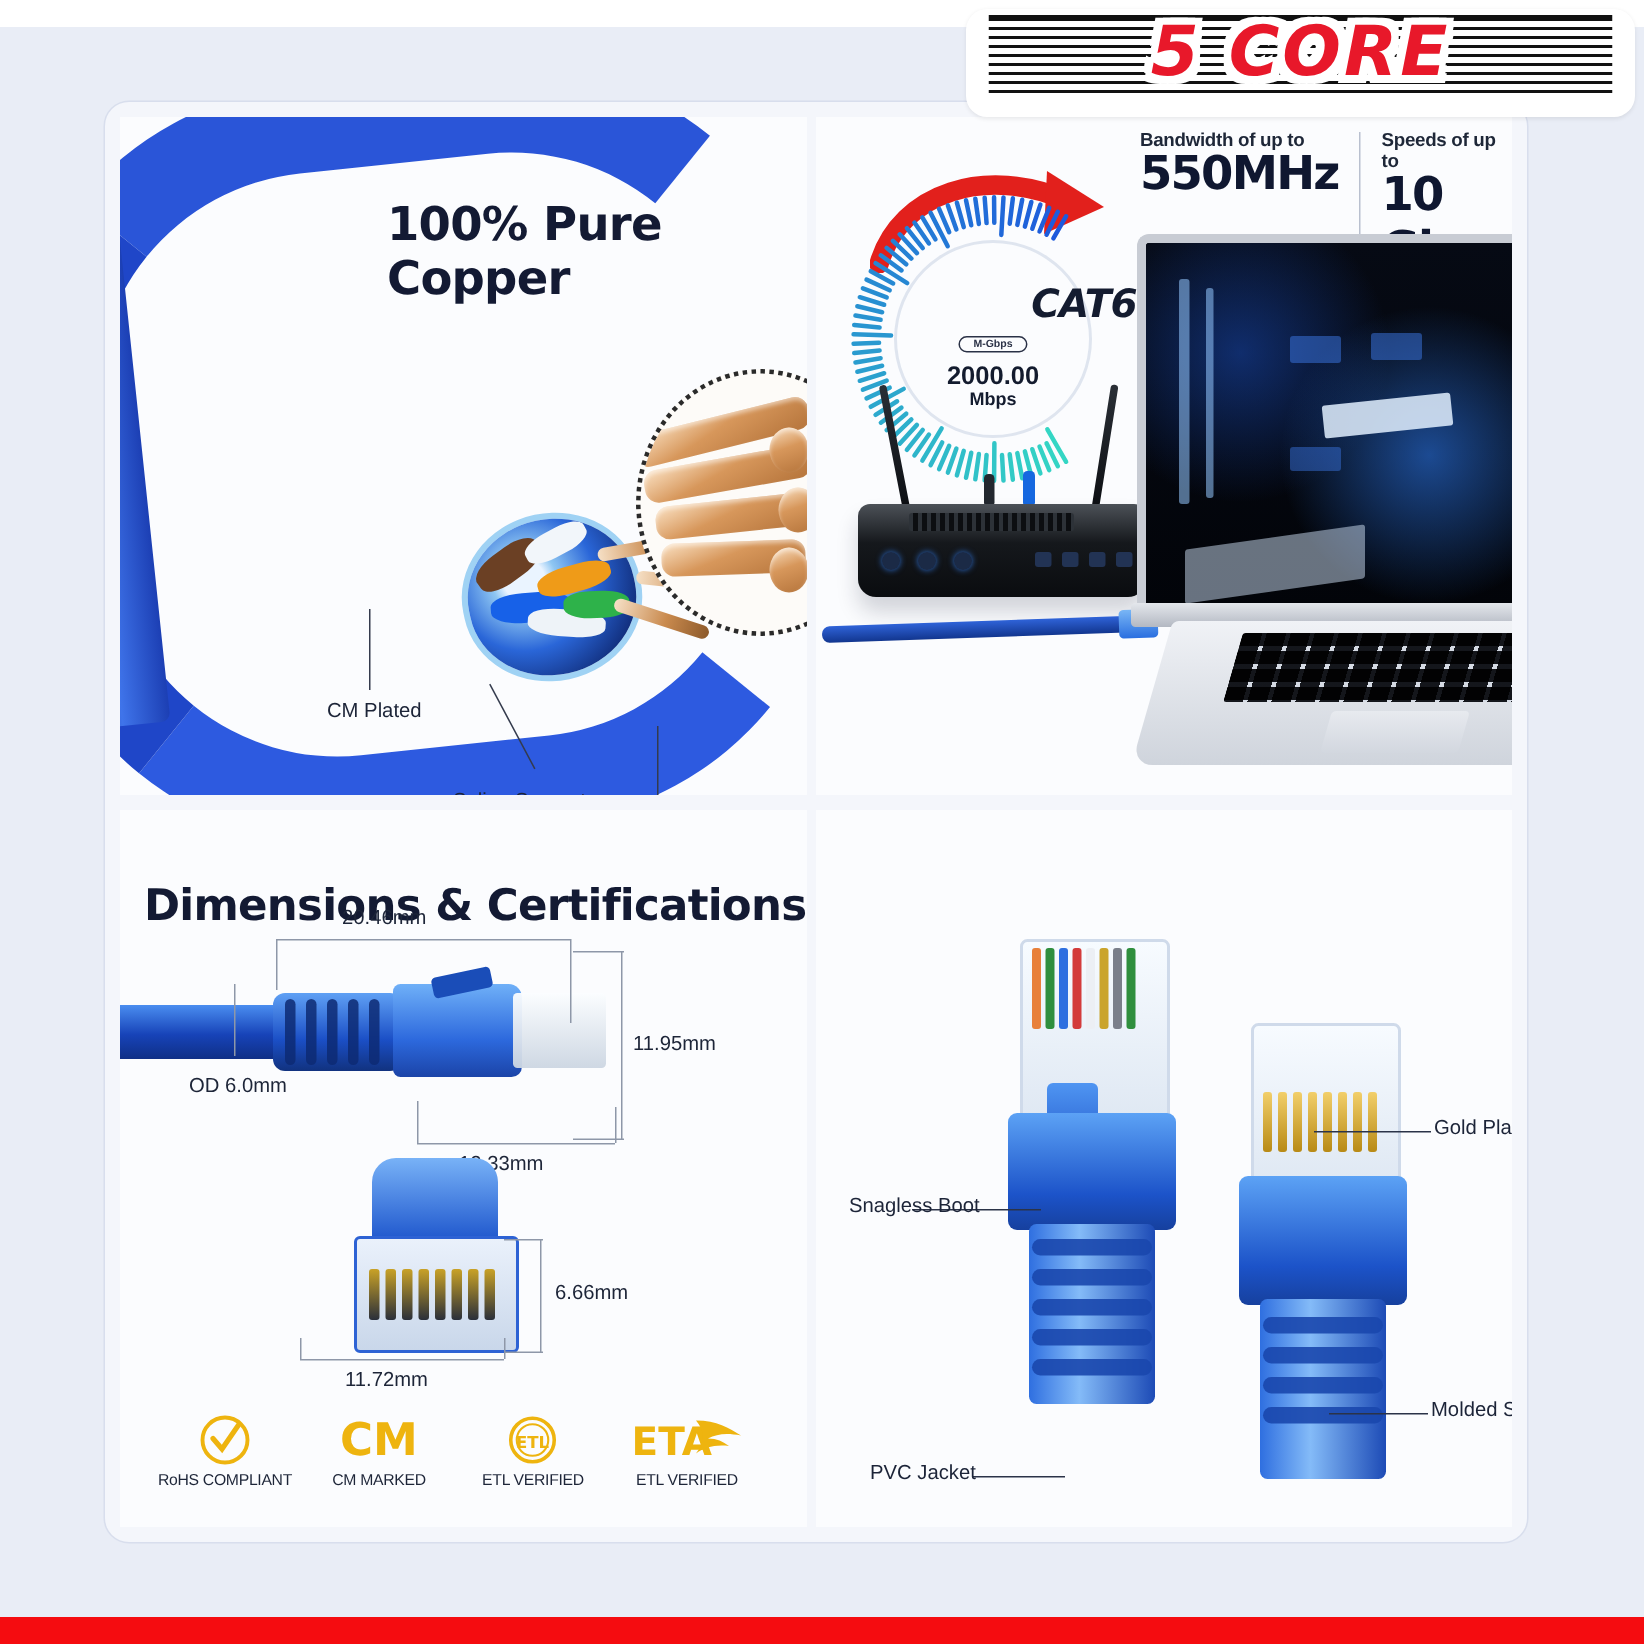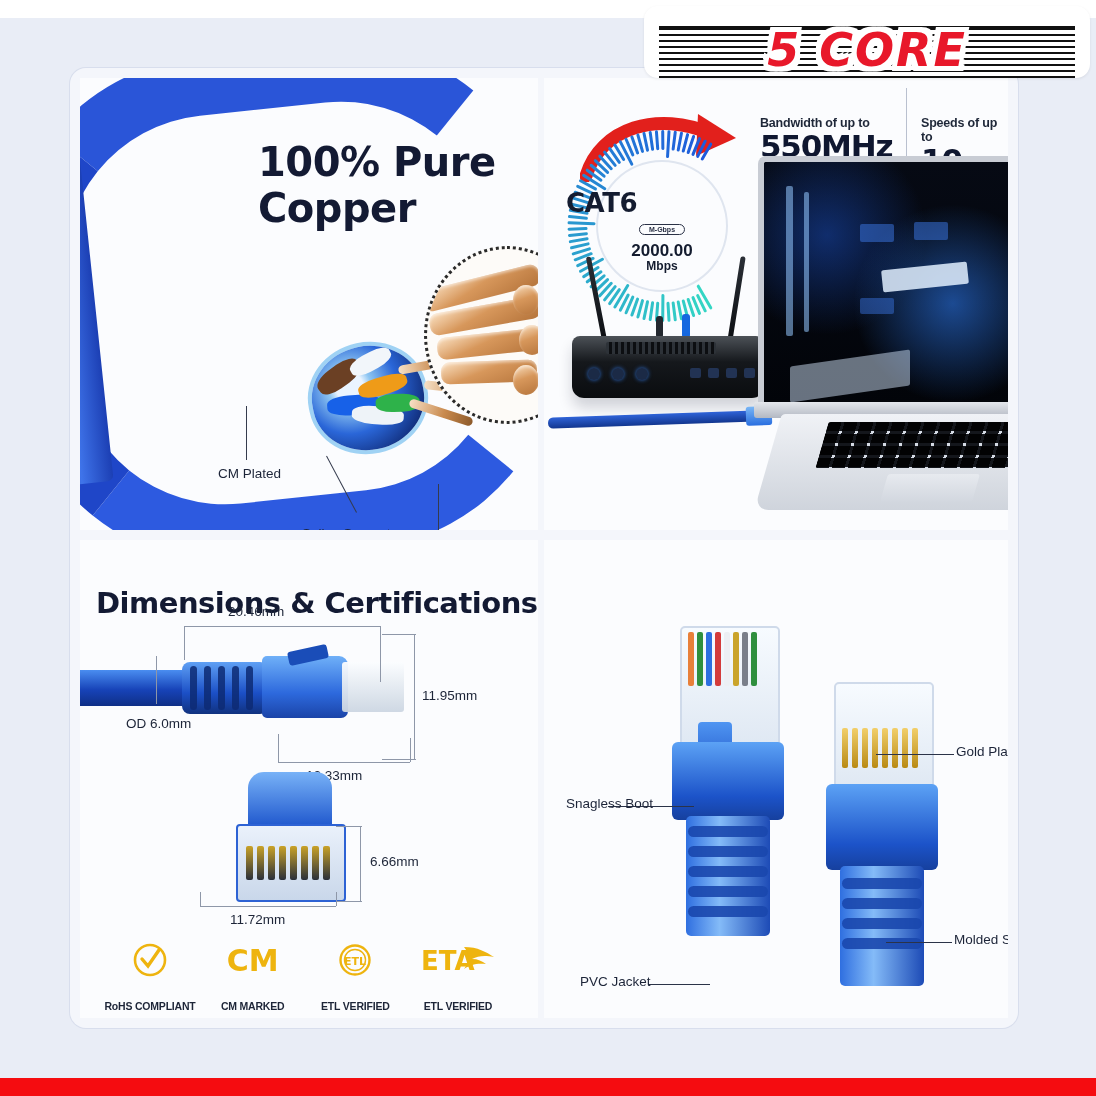--- a/index.html
+++ b/index.html
@@ -10,21 +10,21 @@
     overflow:hidden;
     position:relative;
   }
   .stage{position:absolute;inset:0;background:#e9edf6;}
   .topwhite{position:absolute;left:0;top:0;width:1096px;height:18px;background:#ffffff;}
 
   
   .logo-wrap{
     position:absolute;left:644px;top:6px;width:446px;height:72px;
     background:#ffffff;border-radius:14px;z-index:40;
-    display:flex;align-items:flex-end;justify-content:center;
+    display:flex;align-items:flex-start;justify-content:center;
     box-shadow:0 1px 3px rgba(0,0,0,.08);
   }
   .logo-inner{position:relative;width:416px;height:56px;overflow:hidden;}
   .logo-lines{position:absolute;left:0;top:4px;width:416px;height:48px;
     background:repeating-linear-gradient(to bottom,#111 0 2px,#fff 2px 6px);
     border-top:2px solid #111;border-bottom:2px solid #111;}
   .logo-text{
     position:absolute;left:0;top:0;width:416px;height:56px;
     display:flex;align-items:center;justify-content:center;
     font-family:"DejaVu Sans",sans-serif;
@@ -92,31 +92,31 @@
     border:3px dotted #2a2a2a;overflow:hidden;background:#fdfbf8;
   }
   .copper-circle em{position:absolute;display:block;border-radius:9px;
     background:linear-gradient(160deg,#fbe2c4,#d7975b 45%,#b5743b);
     box-shadow:inset 0 2px 3px rgba(255,255,255,.5);}
   .lead{position:absolute;background:#343b4d;}
   .lbl{position:absolute;color:#1c2438;font-size:13.5px;white-space:nowrap;}
 
   
   .spec-row{position:absolute;left:216px;top:8px;display:flex;align-items:flex-start;gap:14px;}
-  .spec{display:flex;flex-direction:column;margin-top:30px;}
+  .spec{display:flex;flex-direction:column;}
   .spec .small{font-size:12.5px;color:#1e2738;font-weight:bold;letter-spacing:-.2px;}
   .spec .big{font-size:31px;color:#0f1730;font-weight:bold;font-family:"DejaVu Sans",sans-serif;letter-spacing:-1.2px;margin-top:-2px;}
   .spec-div{width:1px;align-self:stretch;background:#b9c0cf;margin-top:2px;}
 
   .gauge{position:absolute;left:22px;top:52px;width:192px;height:192px;border-radius:50%;}
   .gauge .ring{position:absolute;inset:0;border-radius:50%;}
   .gauge .tick{position:absolute;left:50%;top:0;width:3px;height:22px;border-radius:2px;transform-origin:50% 96px;}
   .gauge .hole{position:absolute;left:30px;top:30px;width:132px;height:132px;border-radius:50%;background:#fbfcfe;
     box-shadow:inset 0 0 0 2px #dfe5ef;}
-  .gauge .cat{position:absolute;left:0;right:0;top:58px;text-align:left;font-size:26px;font-weight:bold;color:#141c30;font-family:"DejaVu Sans",sans-serif;letter-spacing:-.5px;}
+  .gauge .cat{position:absolute;left:0;right:0;top:58px;text-align:right;font-size:26px;font-weight:bold;color:#141c30;font-family:"DejaVu Sans",sans-serif;letter-spacing:-.5px;font-style:italic;}
   .gauge .pill{position:absolute;left:50%;top:94px;transform:translateX(-50%);
     border:1.5px solid #2a3146;border-radius:9px;padding:1px 9px;font-size:7px;font-weight:bold;color:#2a3146;}
   .gauge .mbps{position:absolute;left:0;right:0;top:112px;text-align:center;font-size:17px;font-weight:bold;color:#131b2e;line-height:1.05;}
   .gauge .mbps small{display:block;font-size:12px;}
   .arrow{position:absolute;left:36px;top:34px;width:176px;height:70px;}
 
   .router{position:absolute;left:28px;top:258px;width:192px;height:62px;
     background:linear-gradient(180deg,#4c5157,#15181c 42%,#0a0c0f);border-radius:8px 8px 12px 12px;
     box-shadow:0 10px 14px rgba(20,28,48,.18);}
   .router .vent{position:absolute;left:34px;top:6px;width:110px;height:12px;
@@ -173,21 +173,21 @@
   .pf-body{position:absolute;left:6px;top:52px;width:106px;height:74px;
     background:linear-gradient(180deg,#eaf1fb,#c9d7ea);border:2px solid #2d62d4;border-radius:4px;}
   .pins{position:absolute;left:16px;top:74px;display:flex;gap:4px;}
   .pins i{width:7px;height:34px;background:linear-gradient(180deg,#c9a227,#2a2f3a);border-radius:2px;}
   .dim-line{position:absolute;background:#8e97a8;}
   .dim-txt{position:absolute;font-size:13.5px;color:#1d2538;white-space:nowrap;}
 
   .certs{position:absolute;left:24px;top:400px;width:400px;display:flex;justify-content:space-between;align-items:flex-end;}
   .cert{width:92px;text-align:center;}
   .cert .mark{height:40px;display:flex;align-items:center;justify-content:center;color:#eeb40f;}
-  .cert .cname{font-size:10.5px;font-weight:bold;color:#1d2538;letter-spacing:-.2px;margin-top:20px;}
+  .cert .cname{font-size:10.5px;font-weight:normal;color:#1d2538;letter-spacing:-.2px;margin-top:1px;}
 
   
   .rj{position:absolute;}
   .rj .clear{position:absolute;left:8px;top:0;width:96px;height:118px;
     background:linear-gradient(180deg,#f7fbff,#dfe8f3);border:2px solid #cfdaea;border-radius:5px;}
   .rj .wires{position:absolute;left:16px;top:6px;display:flex;gap:3px;}
   .rj .wires i{width:6px;height:54px;border-radius:2px;}
   .rj .gold{position:absolute;left:16px;top:46px;display:flex;gap:4px;}
   .rj .gold i{width:6px;height:40px;background:linear-gradient(180deg,#f2cf6a,#b88a15);border-radius:2px;}
   .rj .latch{position:absolute;left:26px;top:96px;width:34px;height:56px;
@@ -248,21 +248,21 @@
         <em style="left:14px;top:112px;width:96px;height:22px;transform:rotate(-2deg)"></em>
         <em style="left:86px;top:36px;width:26px;height:30px;border-radius:50%"></em>
 
         <em style="left:92px;top:76px;width:26px;height:30px;border-radius:50%"></em>
 
         <em style="left:86px;top:116px;width:26px;height:30px;border-radius:50%"></em>
 
       </div>
       <div class="lead" style="left:474px;top:290px;width:1px;height:0;"></div>
 
-      <h2 class="q-title" style="left:178px;top:28px;font-size:40px;">100% Pure Copper</h2>
+      <h2 class="q-title" style="left:178px;top:28px;font-size:31px;">100% Pure Copper</h2>
 
       <div class="lead" style="left:166px;top:328px;width:1.3px;height:54px;"></div>
       <div class="lbl" style="left:138px;top:388px;">CM Plated</div>
 
       <div class="lead" style="left:246px;top:378px;width:1.3px;height:64px;transform:rotate(-28deg);transform-origin:top;"></div>
       <div class="lbl" style="left:222px;top:448px;">Spline Separator</div>
 
       <div class="lead" style="left:358px;top:406px;width:1.3px;height:56px;"></div>
 
     </div>

